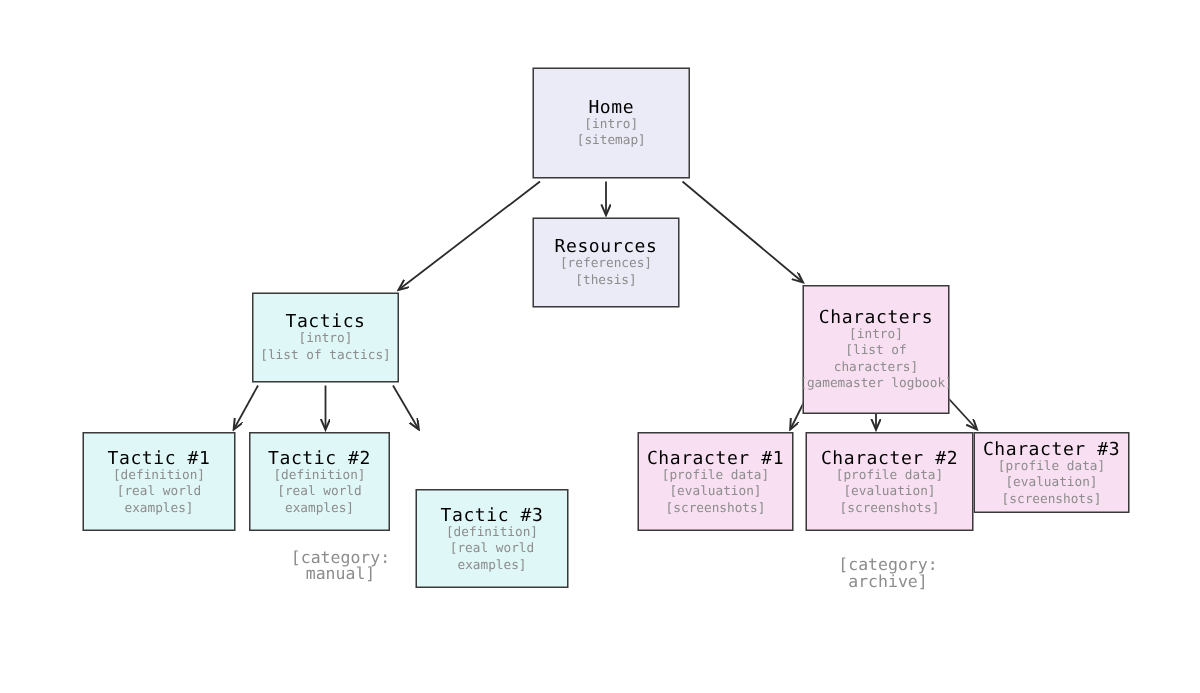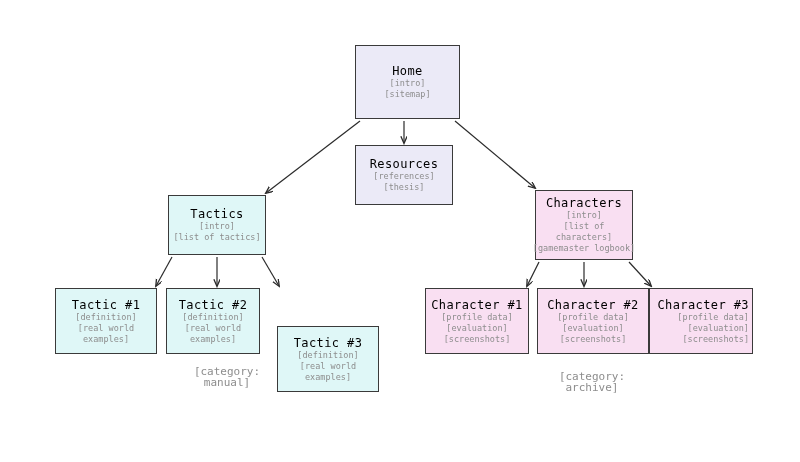--- a/index.html
+++ b/index.html
@@ -93,21 +93,21 @@
       <div class="node" style="left: 355px; top: 145px; width: 98px; height: 60px; background: rgb(235, 234, 247); border-color: rgb(58, 58, 58);">
         <div class="title" style="color: rgb(0, 0, 0);">Resources</div>
         <div class="sub" style="color: rgb(141, 141, 141);">[references]</div>
         <div class="sub" style="color: rgb(141, 141, 141);">[thesis]</div>
       </div>
       <div class="node" style="left: 168px; top: 195px; width: 98px; height: 60px; background: rgb(223, 247, 247); border-color: rgb(58, 58, 58);">
         <div class="title" style="color: rgb(0, 0, 0);">Tactics</div>
         <div class="sub" style="color: rgb(141, 141, 141);">[intro]</div>
         <div class="sub" style="color: rgb(141, 141, 141);">[list of tactics]</div>
       </div>
-      <div class="node" style="left: 535px; top: 190px; width: 98px; height: 70px; background: rgb(249, 223, 242); border-color: rgb(58, 58, 58);">
+      <div class="node" style="left: 535px; top: 190px; width: 98px; height: 86px; background: rgb(249, 223, 242); border-color: rgb(58, 58, 58);">
         <div class="title" style="color: rgb(0, 0, 0);">Characters</div>
         <div class="sub" style="color: rgb(141, 141, 141);">[intro]</div>
         <div class="sub" style="color: rgb(141, 141, 141);">[list of</div>
         <div class="sub" style="color: rgb(141, 141, 141);">characters]</div>
         <div class="sub" style="color: rgb(141, 141, 141);">[gamemaster logbook]</div>
       </div>
       <div class="node" style="left: 55px; top: 288px; width: 102px; height: 66px; background: rgb(223, 247, 247); border-color: rgb(58, 58, 58);">
         <div class="title" style="color: rgb(0, 0, 0);">Tactic #1</div>
         <div class="sub" style="color: rgb(141, 141, 141);">[definition]</div>
         <div class="sub" style="color: rgb(141, 141, 141);">[real world</div>
@@ -130,21 +130,21 @@
         <div class="sub" style="color: rgb(141, 141, 141);">[profile data]</div>
         <div class="sub" style="color: rgb(141, 141, 141);">[evaluation]</div>
         <div class="sub" style="color: rgb(141, 141, 141);">[screenshots]</div>
       </div>
       <div class="node" style="left: 537px; top: 288px; width: 112px; height: 66px; background: rgb(249, 223, 242); border-color: rgb(58, 58, 58);">
         <div class="title" style="color: rgb(0, 0, 0);">Character #2</div>
         <div class="sub" style="color: rgb(141, 141, 141);">[profile data]</div>
         <div class="sub" style="color: rgb(141, 141, 141);">[evaluation]</div>
         <div class="sub" style="color: rgb(141, 141, 141);">[screenshots]</div>
       </div>
-      <div class="node" style="left: 649px; top: 288px; width: 104px; height: 66px; background: rgb(249, 223, 242); border-color: rgb(58, 58, 58); align-items: flex-end;">
+      <div class="node" style="left: 649px; top: 288px; width: 104px; height: 54px; background: rgb(249, 223, 242); border-color: rgb(58, 58, 58);">
         <div class="title" style="color: rgb(0, 0, 0);">Character #3</div>
         <div class="sub" style="color: rgb(141, 141, 141);">[profile data]</div>
         <div class="sub" style="color: rgb(141, 141, 141);">[evaluation]</div>
         <div class="sub" style="color: rgb(141, 141, 141);">[screenshots]</div>
       </div>
     </div>
   <div id="caption-layer">
       <div class="caption" style="left: 167px; top: 366px; width: 120px; color: rgb(141, 141, 141);">[category:
 manual]</div>
       <div class="caption" style="left: 532px; top: 371px; width: 120px; color: rgb(141, 141, 141);">[category:

